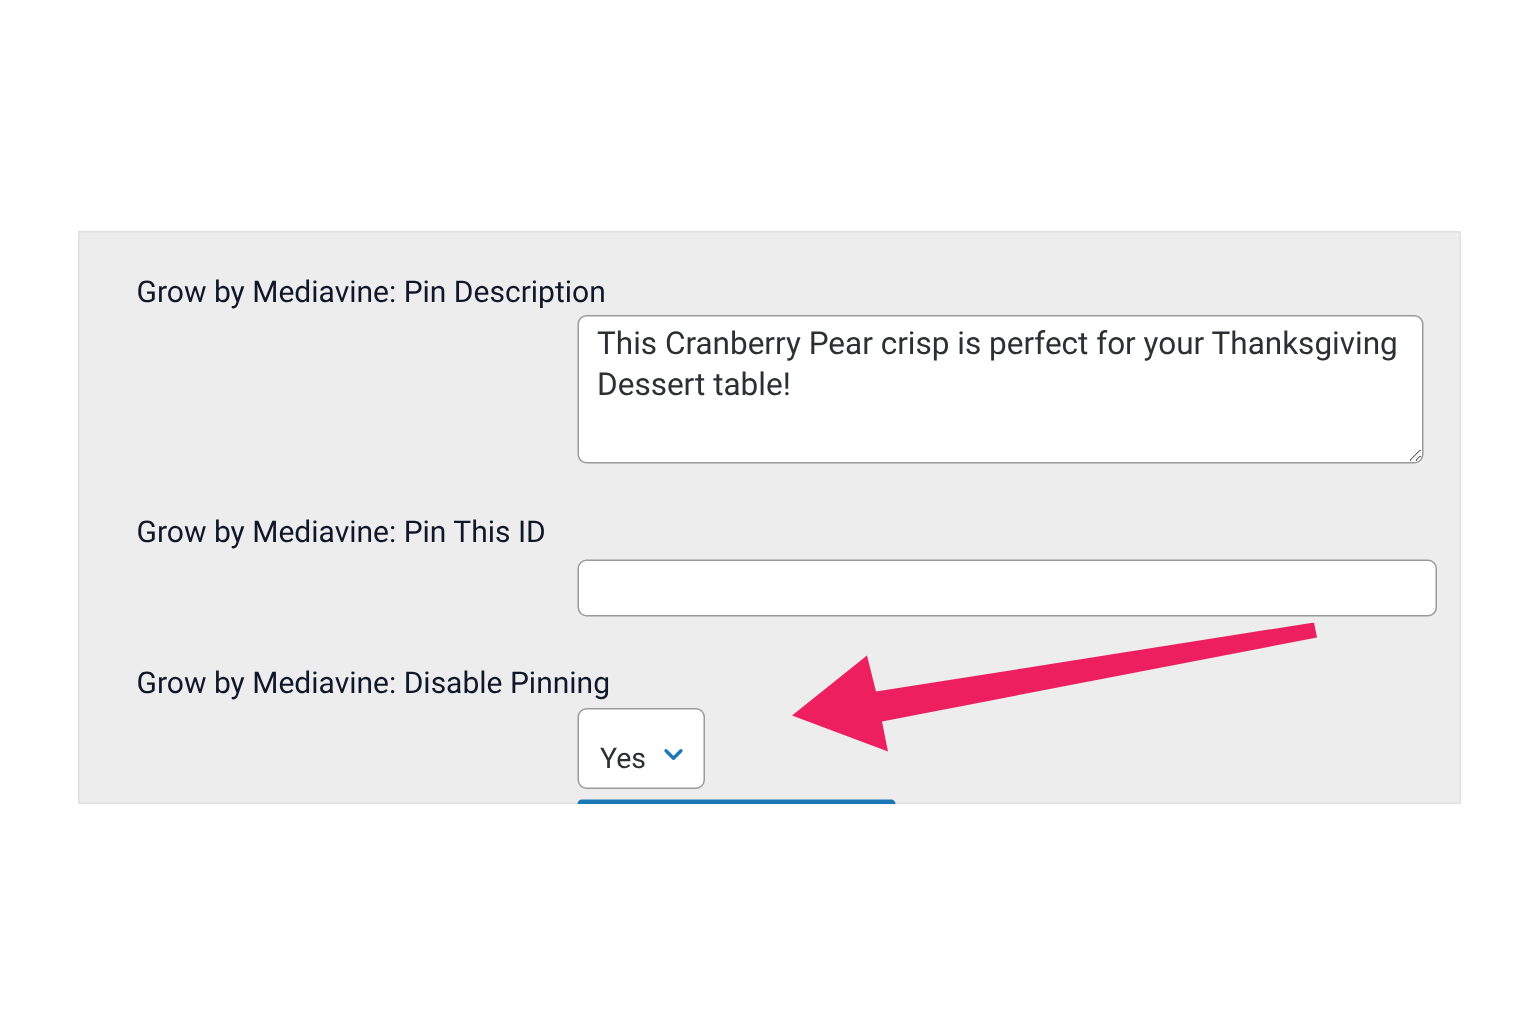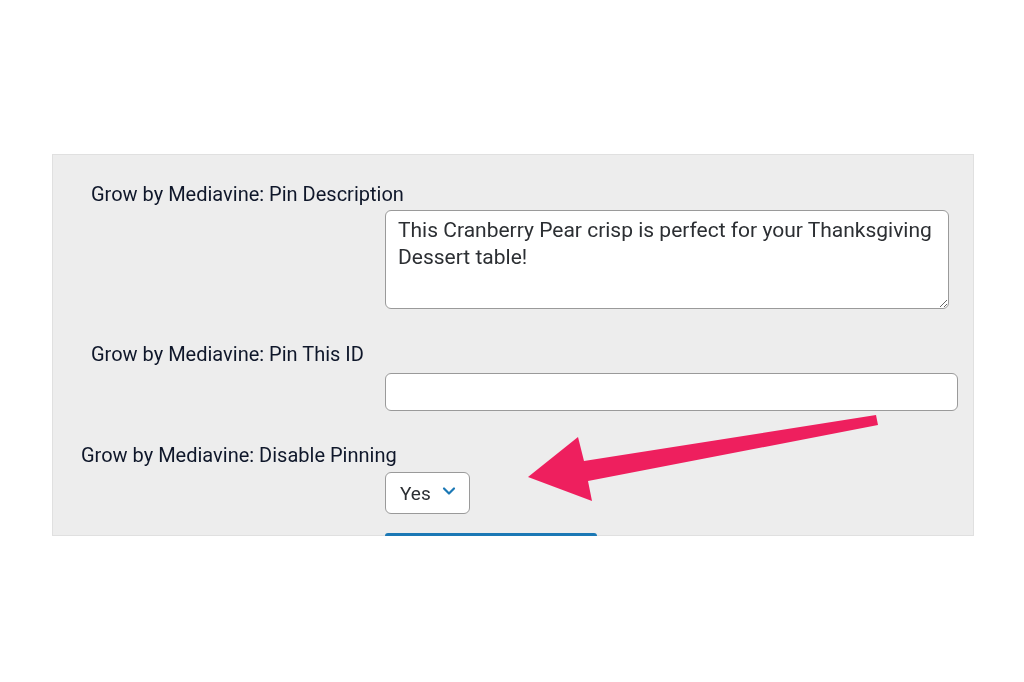--- a/index.html
+++ b/index.html
@@ -22,21 +22,21 @@
       border: 1px solid #e0e0e0;
     }
     .field-label {
       position: absolute;
       font-size: 20px;
       color: #0f172a;
       font-weight: 400;
     }
     .pin-desc-label { left: 38px; top: 27px; }
     .pin-repin-label { left: 38px; top: 187px; }
-    .disable-pin-label { left: 28px; top: 288px; }
+    .disable-pin-label { left: 38px; top: 288px; }
     .ta {
       position: absolute;
       left: 332px;
       top: 55px;
       width: 538px;
       height: 85px;
       border: 1px solid #9a9a9a;
       border-radius: 6px;
       background: #fff;
       font-family: inherit;
@@ -63,21 +63,21 @@
     .dd {
       position: absolute;
       left: 332px;
       top: 317px;
       height: 40px;
       border: 1px solid #9a9a9a;
       border-radius: 6px;
       background: #fff;
       display: inline-flex;
       align-items: center;
-      padding: 0 12px 0 14px;
+      padding: 12px 12px 0 14px;
       cursor: pointer;
     }
     .dd-text {
       font-size: 19px;
       color: #2c2f33;
       margin-right: 10px;
     }
     .dd-chevron {
       display: inline-block;
     }

